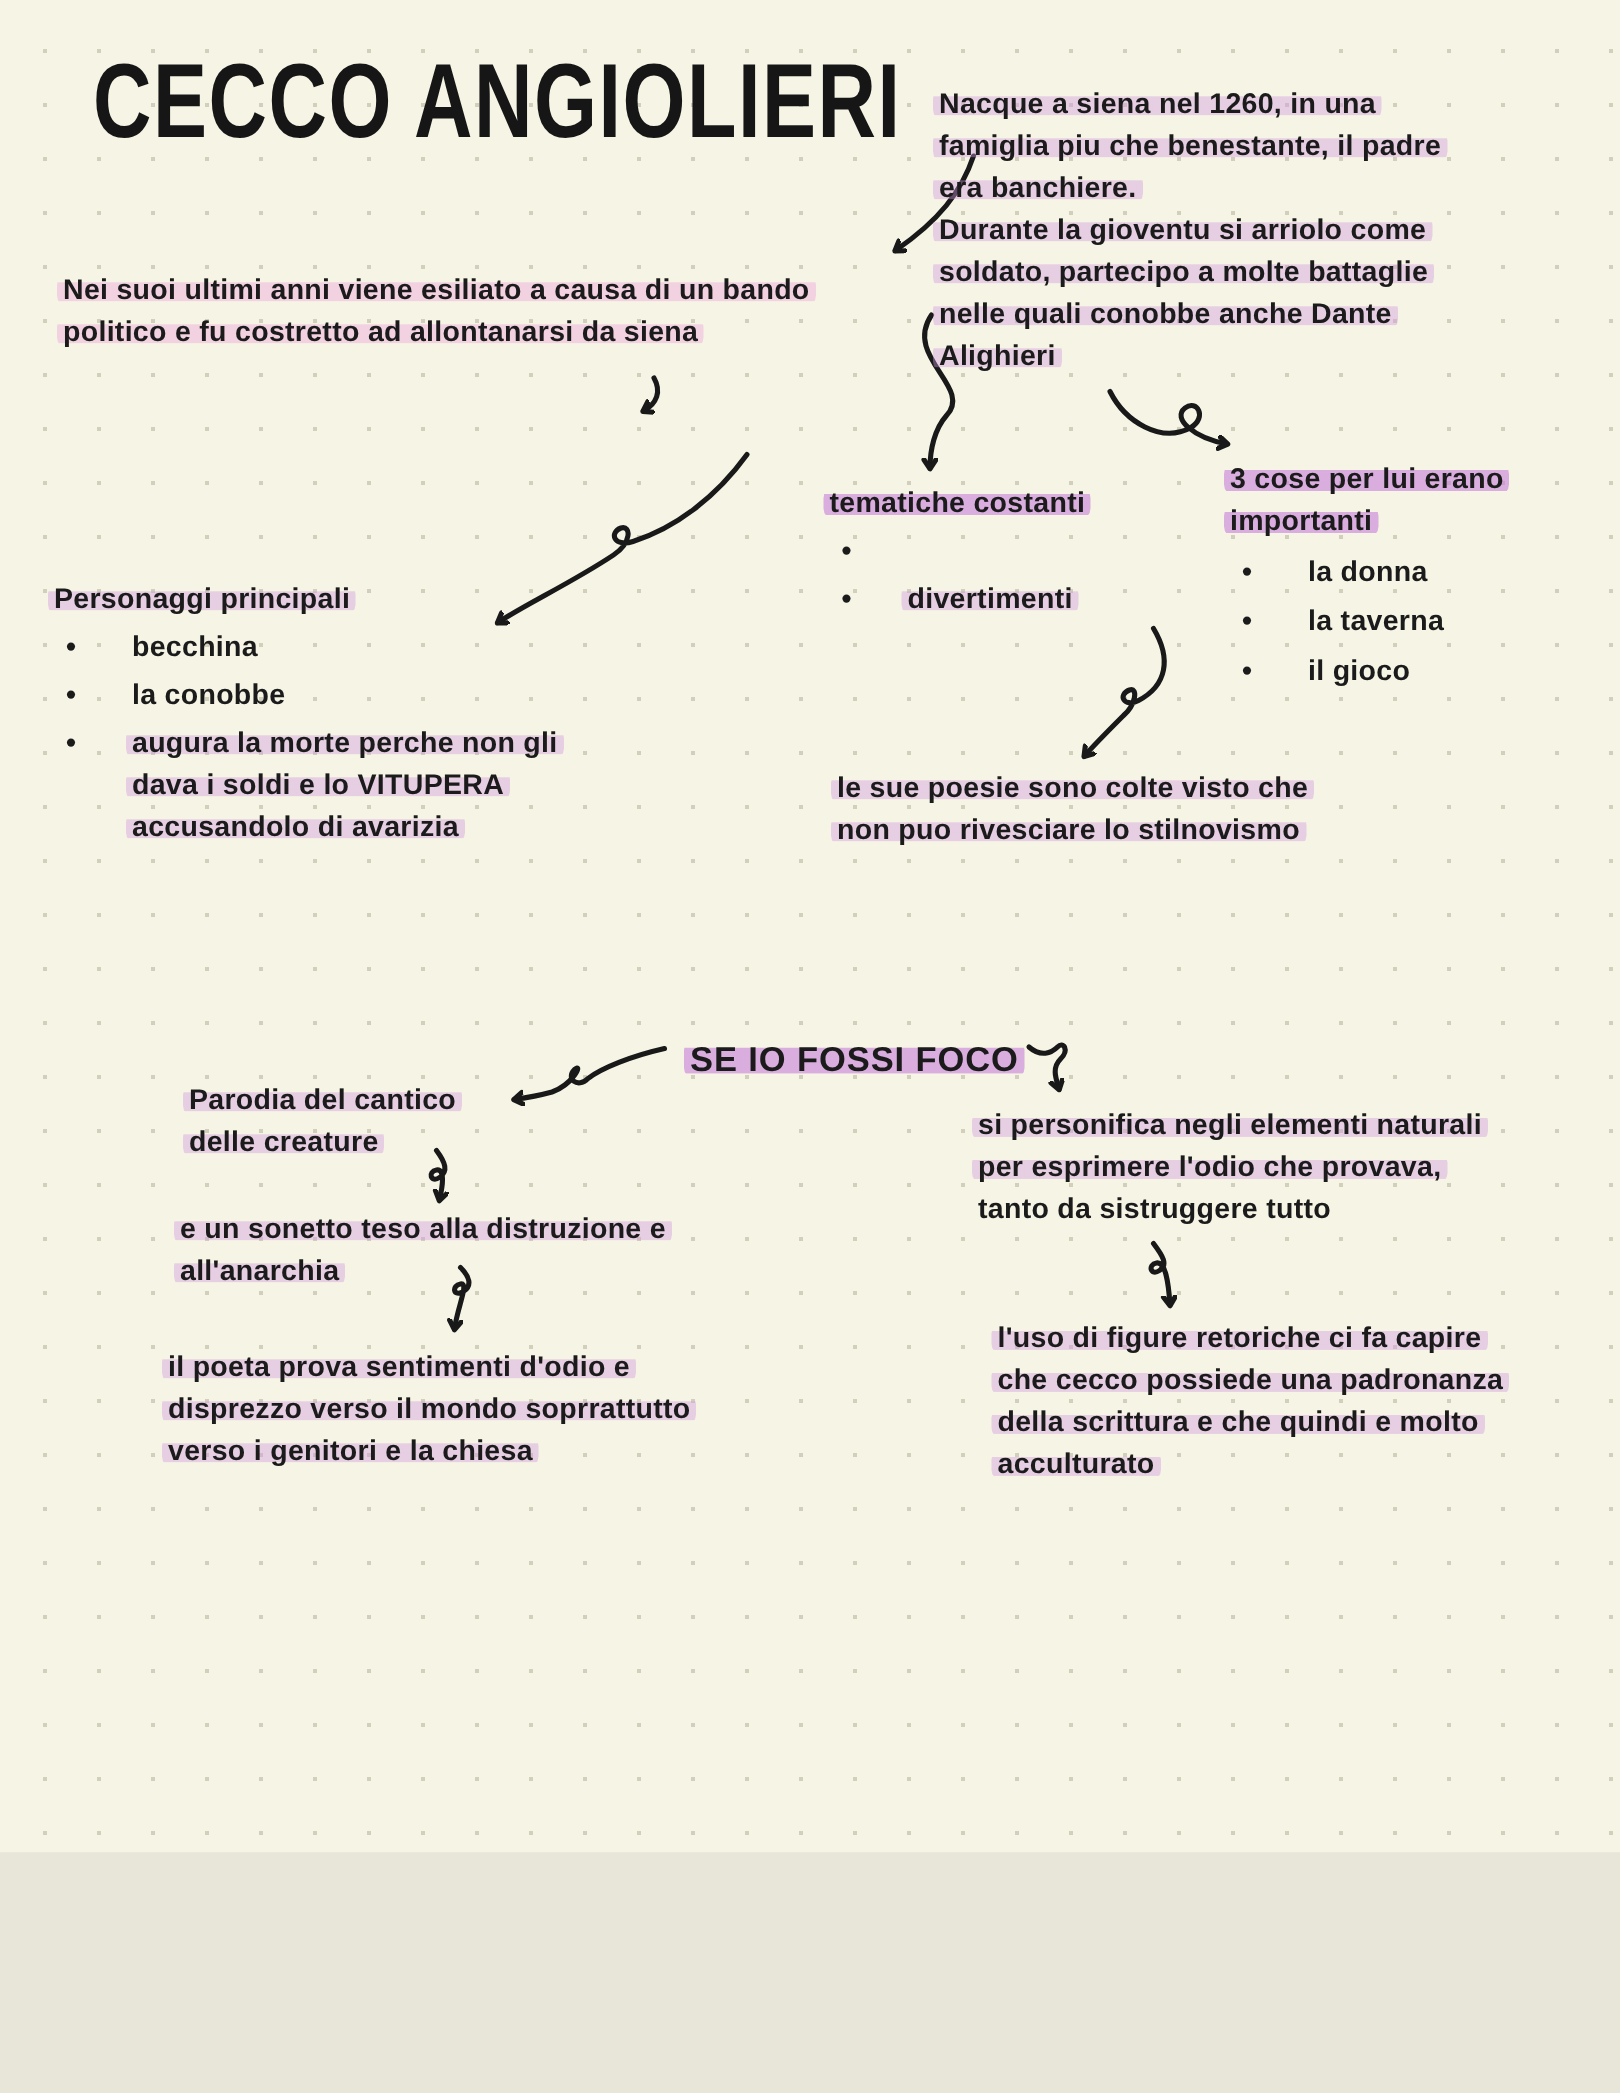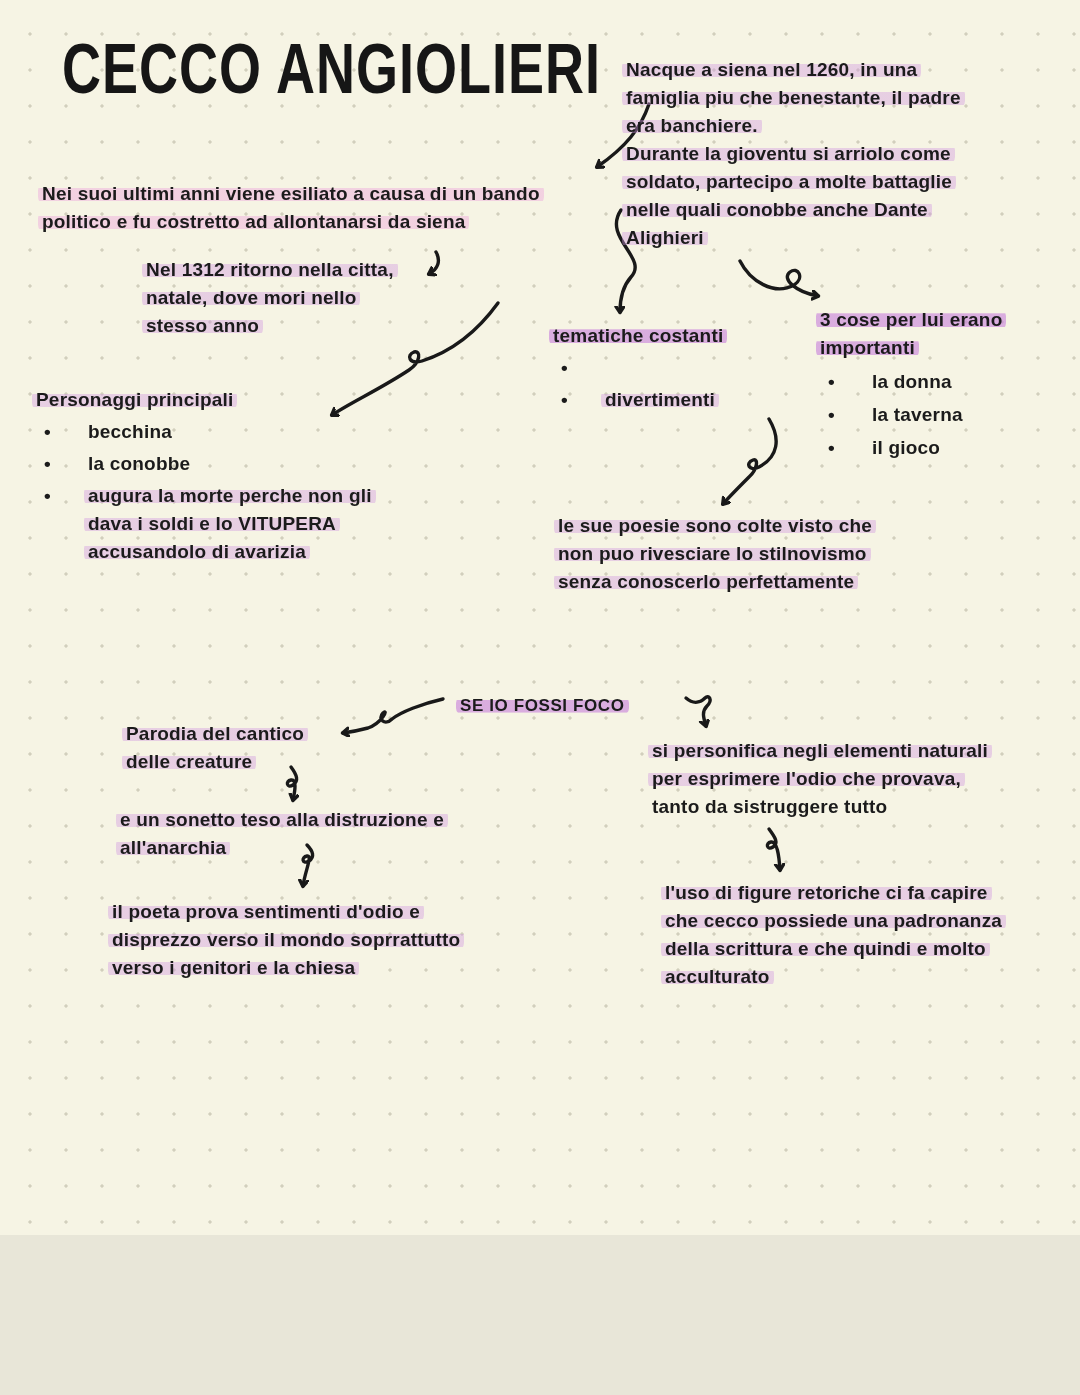--- a/index.html
+++ b/index.html
@@ -29,21 +29,21 @@
   .li { display:flex; margin-top:4px; }
   .dot { width:44px; flex:0 0 44px; text-align:left; padding-left:8px; }
   .arrows { position:absolute; left:0; top:0; pointer-events:none; }
   .arrows path { fill:none; stroke:#191919; stroke-width:3.4; stroke-linecap:round; stroke-linejoin:round; }
   .badge {
     position:absolute; left:22px; top:1336px; display:flex; align-items:baseline; gap:9px;
     background:rgba(203,227,238,.55); border-radius:19px; padding:8px 18px 9px 16px;
   }
   .badge .prefix { font-size:12.5px; font-weight:400; color:#9bb0bd; letter-spacing:.2px; }
   .badge .brand { font-size:19px; font-weight:600; color:#4fa9d7; letter-spacing:.2px; }
-  .caps { letter-spacing:.6px; font-size:17px; }
+  .caps { letter-spacing:.6px; font-size:23px; }
 </style>
 </head>
 <body>
 
 <div class="page">
 
   <svg class="arrows" width="1080" height="1395" viewBox="0 0 1080 1395" aria-hidden="true">
     <defs>
       <marker id="ah" markerWidth="12" markerHeight="12" refX="6.5" refY="5" orient="auto" markerUnits="userSpaceOnUse">
         <path d="M1,1 L7,5 L1,9" fill="none" stroke="#191919" stroke-width="2.4" stroke-linecap="round"></path>
@@ -72,25 +72,20 @@
     <div class="line"><span class="hl">soldato, partecipo a molte battaglie</span></div>
     <div class="line"><span class="hl">nelle quali conobbe anche Dante</span></div>
     <div class="line"><span class="hl">Alighieri</span></div>
   </div>
 
   <div class="block" style="left:42px; top:180px;">
     <div class="line"><span class="hl-pink hl">Nei suoi ultimi anni viene esiliato a causa di un bando</span></div>
     <div class="line"><span class="hl-pink hl">politico e fu costretto ad allontanarsi da siena</span></div>
   </div>
 
-  <div class="block" style="left:146px; top:256px;">
-    <div class="line"><span class="hl">Nel 1312 ritorno nella citta,</span></div>
-    <div class="line"><span class="hl">natale, dove mori nello</span></div>
-    <div class="line"><span class="hl">stesso anno</span></div>
-  </div>
 
   <div class="block" style="left:553px; top:322px;">
     <div class="line"><span class="hl hl-strong">tematiche costanti</span></div>
     <div class="li">
       <span class="dot">•</span>
     </div>
     <div class="li">
       <span class="dot">•</span>
       <div class="line"><span class="hl">divertimenti</span></div>
     </div>
@@ -129,21 +124,20 @@
         <div class="line"><span class="hl">augura la morte perche non gli</span></div>
         <div class="line"><span class="hl">dava i soldi e lo VITUPERA</span></div>
         <div class="line"><span class="hl">accusandolo di avarizia</span></div>
       </div>
     </div>
   </div>
 
   <div class="block" style="left:558px; top:512px;">
     <div class="line"><span class="hl">le sue poesie sono colte visto che</span></div>
     <div class="line"><span class="hl">non puo rivesciare lo stilnovismo</span></div>
-    <div class="line"><span class="hl">senza conoscerlo perfettamente</span></div>
   </div>
 
   <div class="block caps" style="left:460px; top:692px;">
     <div class="line"><span class="hl hl-strong">SE IO FOSSI FOCO</span></div>
   </div>
 
   <div class="block" style="left:126px; top:720px;">
     <div class="line"><span class="hl">Parodia del cantico</span></div>
     <div class="line"><span class="hl">delle creature</span></div>
   </div>

